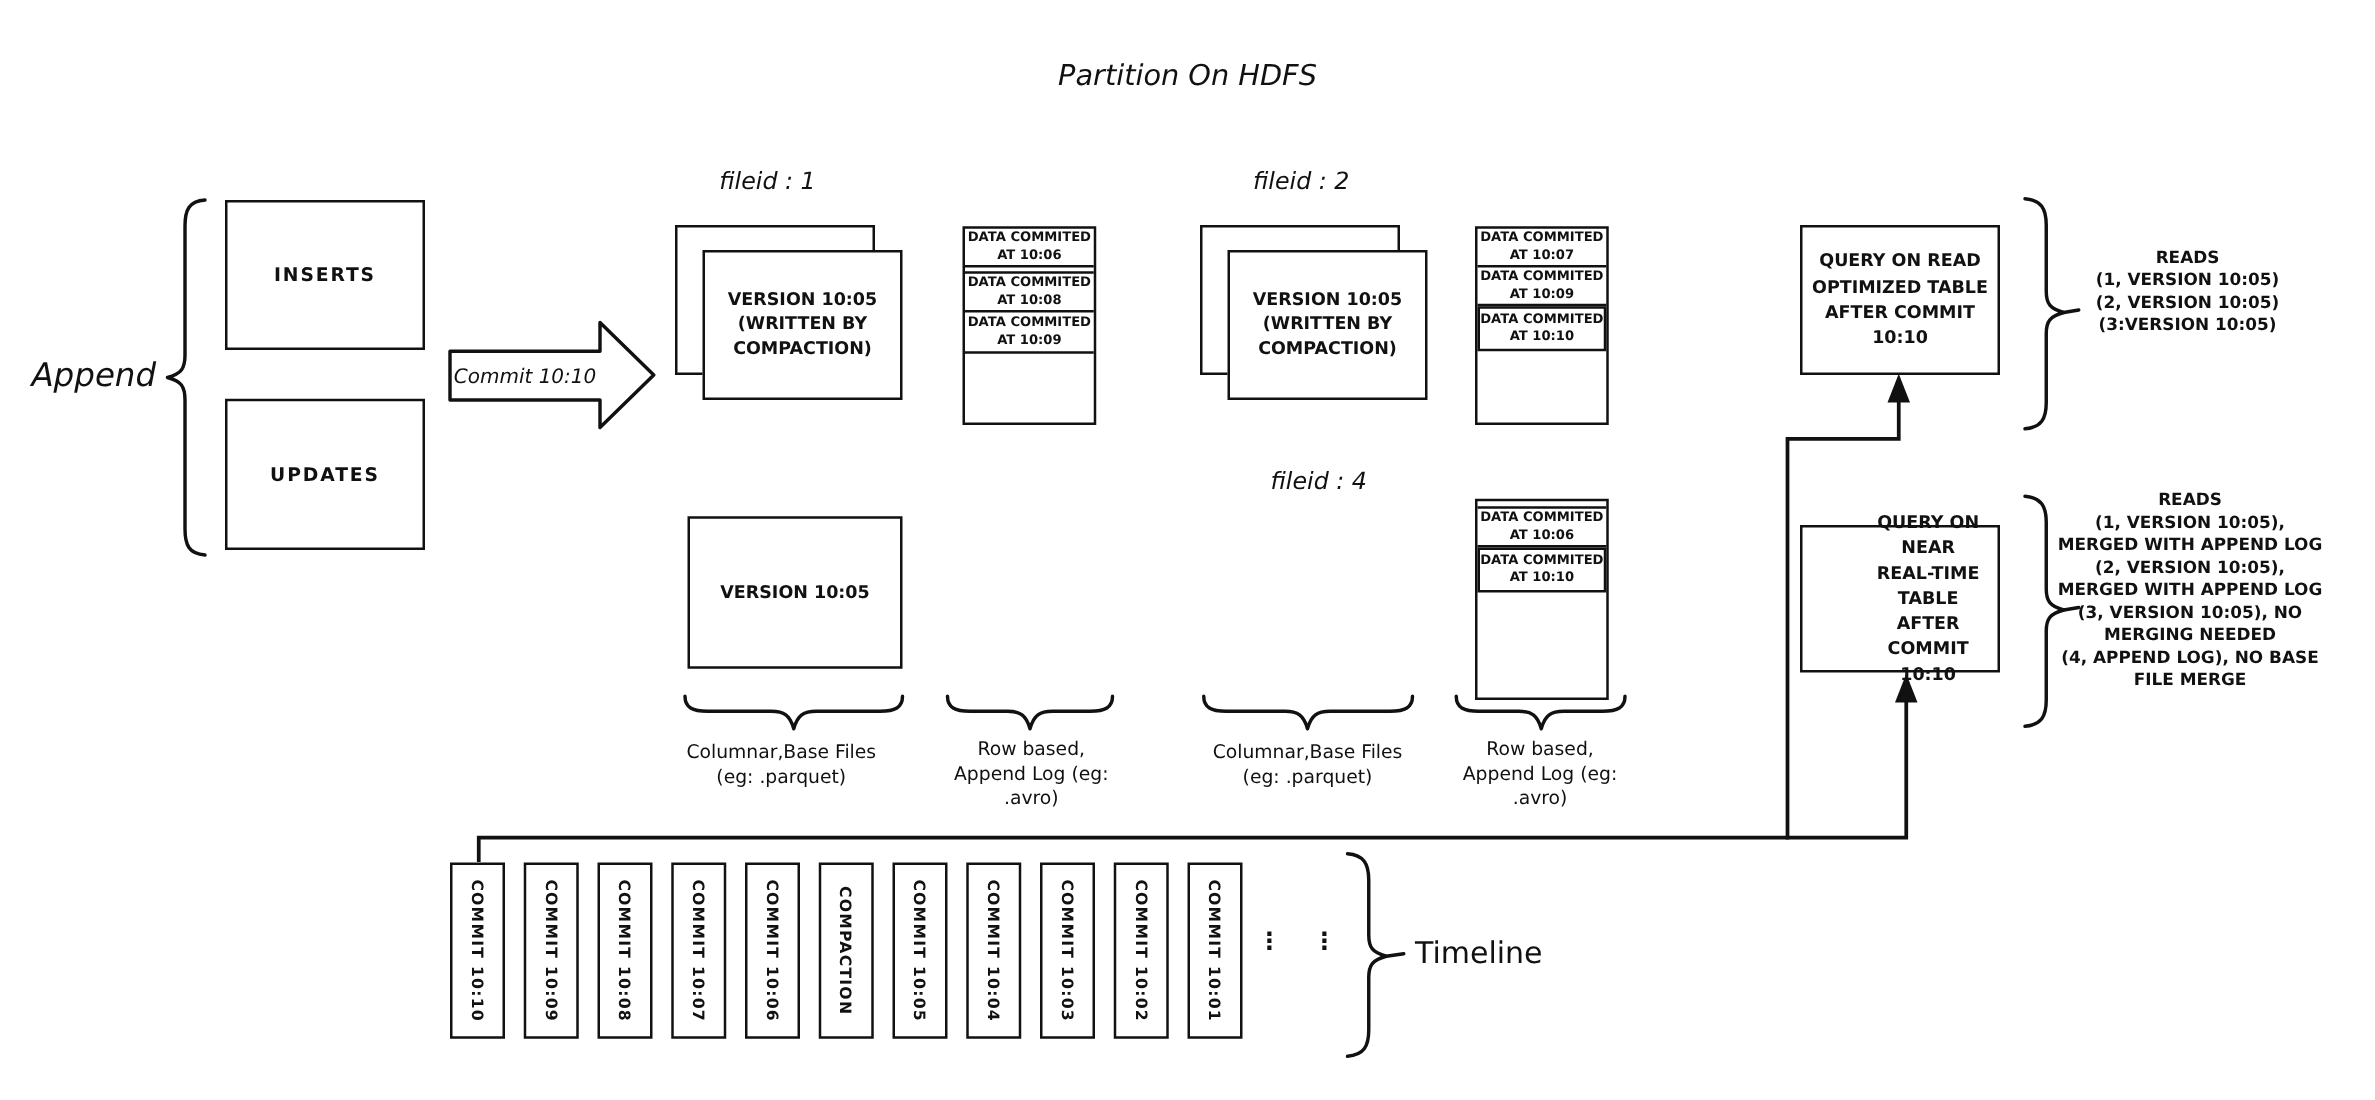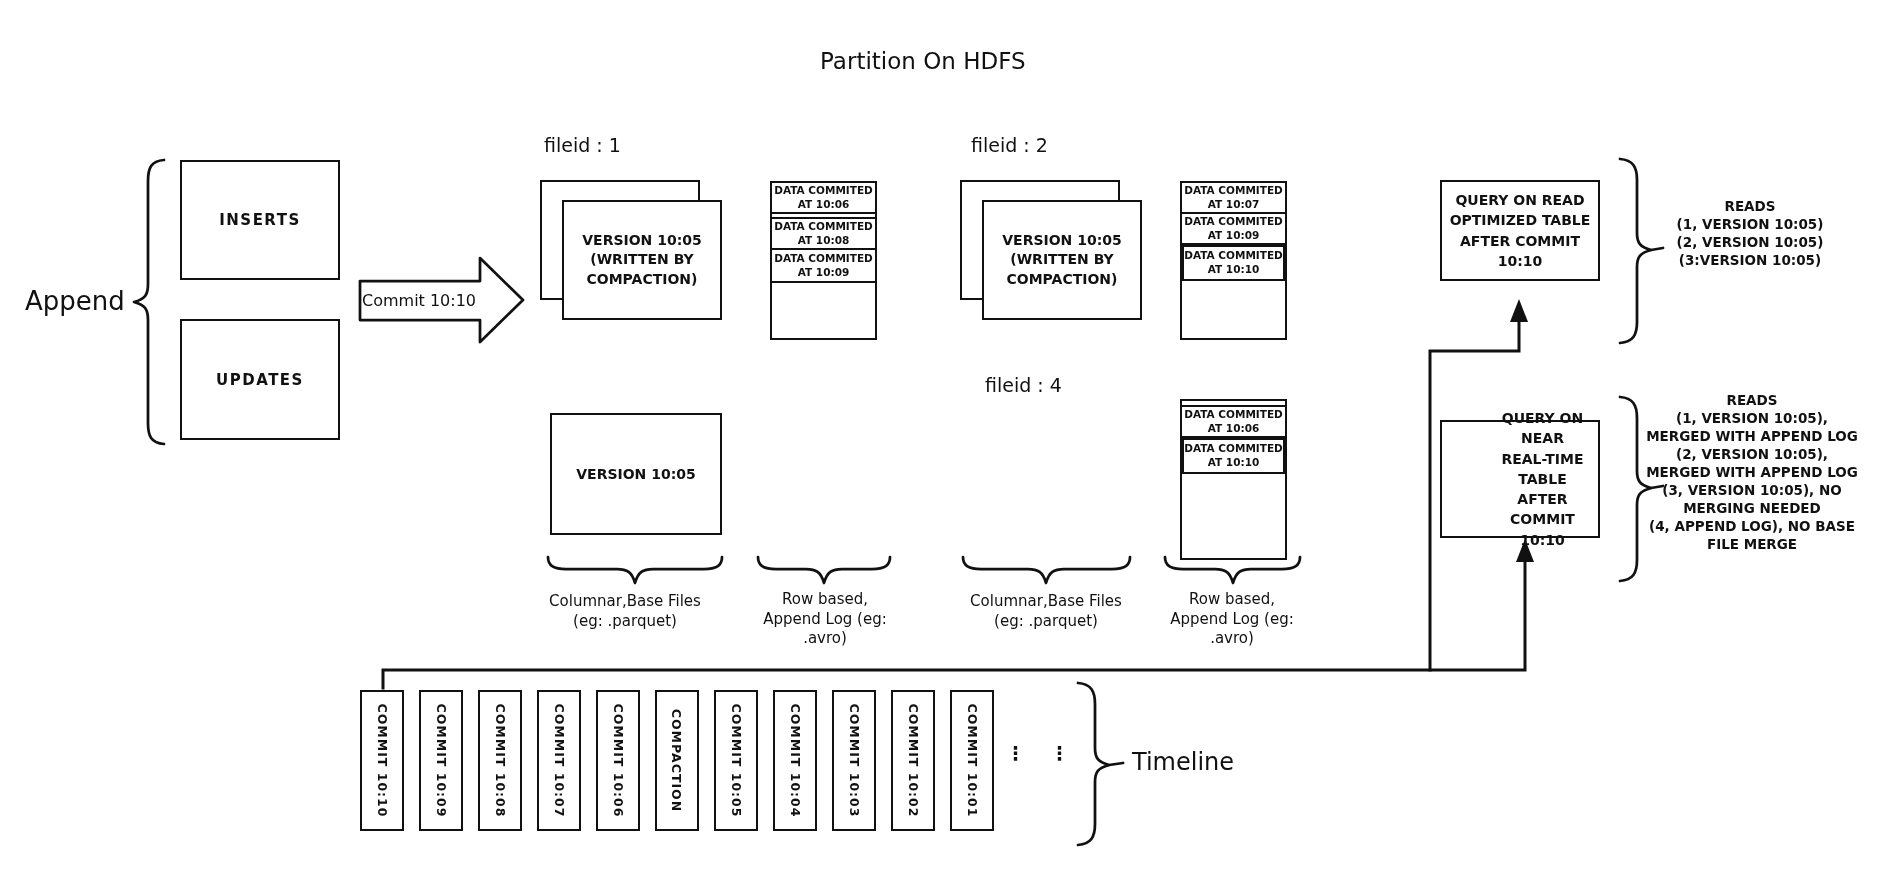--- a/index.html
+++ b/index.html
@@ -7,21 +7,21 @@
   html,body { margin:0; padding:0; background:#fff; }
   #stage {
     position: relative;
     width: 1900px; height: 880px;
     background: #fff;
     font-family: "DejaVu Sans", "Liberation Sans", sans-serif;
     color: var(--ink);
     overflow: hidden;
   }
   .abs { position: absolute; }
-  .center { text-align: left; }
+  .center { text-align: center; font-style: italic; }
   .hand { font-weight: 400; }
   .caps { font-weight: bold; white-space: pre-line; }
   .box {
     position: absolute;
     border: 2.5px solid var(--ink);
     background: #fff;
     display: flex; align-items: center; justify-content: center;
     text-align: center;
   }
   .backbox { position: absolute; border: 2.5px solid var(--ink); background: #fff; }
@@ -163,21 +163,21 @@
 (eg: .parquet)</div>
   <div class="abs grouplabel hand" style="left:745px; top:590px; width:160px;">Row based,
 Append Log  (eg:
 .avro)</div>
   <div class="abs grouplabel hand" style="left:956px; top:592px; width:180px;">Columnar,Base Files
 (eg: .parquet)</div>
   <div class="abs grouplabel hand" style="left:1152px; top:590px; width:160px;">Row based,
 Append Log  (eg:
 .avro)</div>
 
-  <div class="box caps" style="left:1440px; top:180px; width:160px; height:101px; font-size:14px; line-height:1.45;">
+  <div class="box caps" style="left:1440px; top:180px; width:160px; height:120px; font-size:14px; line-height:1.45;">
     <span style="white-space:pre-line;">QUERY ON READ
 OPTIMIZED TABLE
 AFTER COMMIT
 10:10</span>
   </div>
   <div class="abs reads" style="left:1650px; top:198px; width:200px;">READS
 (1, VERSION 10:05)
 (2, VERSION 10:05)
 (3:VERSION 10:05)</div>
 

